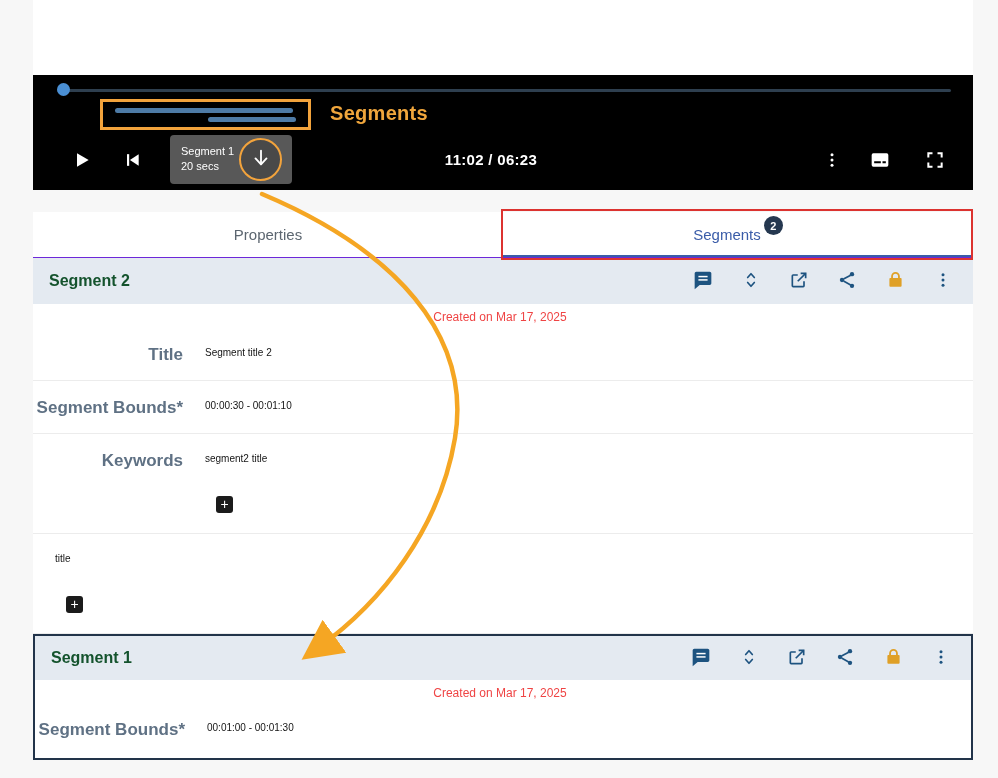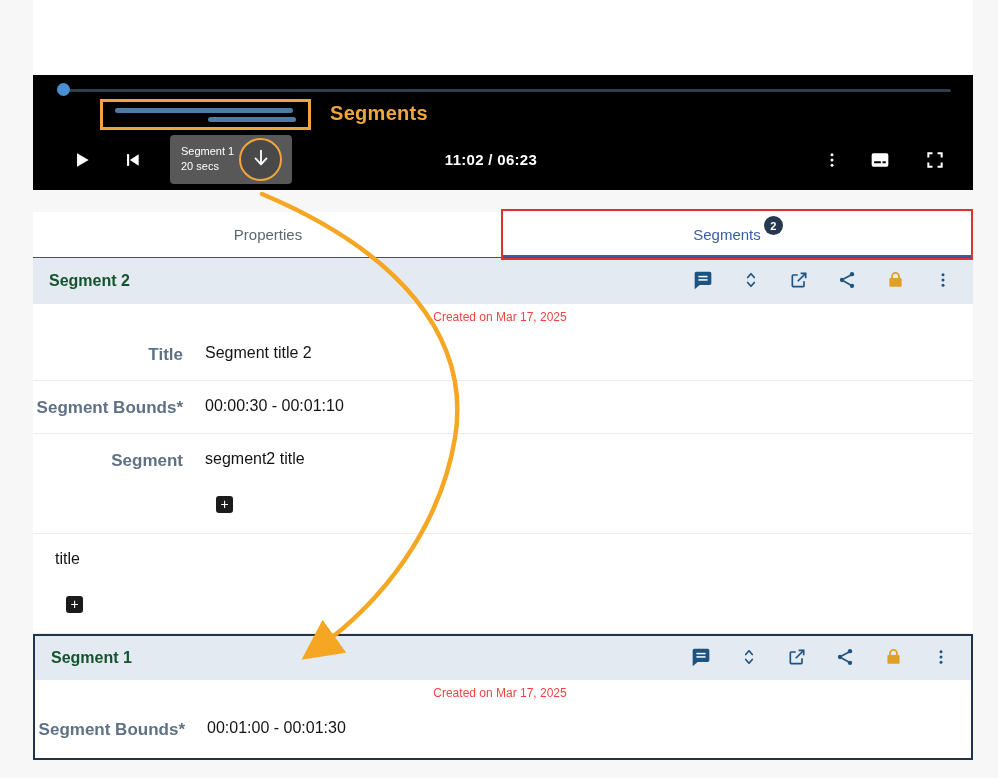--- a/index.html
+++ b/index.html
@@ -44,21 +44,21 @@
   .seg-title { font-size:16px; font-weight:bold; color:#14532d; }
   .seg-icons { margin-left:auto; display:flex; align-items:center; gap:28px; padding-right:4px; }
   .ibtn { background:none; border:none; cursor:pointer; width:20px; height:20px; padding:0; display:flex; align-items:center; justify-content:center; }
   .created { text-align:center; font-size:12px; color:#ef4444; padding:6px 6px 2px 0; height:24px; }
 
   .field-row { display:flex; border-bottom:1px solid #ececec; padding:15px 0 15px; }
   .field-row.tall { padding:15px 0 20px; }
   .field-row.last { border-bottom:none; padding:14px 0 18px; }
   .field-label { width:150px; text-align:right; color:#5f7184; font-size:17px; font-weight:bold; padding-top:2px; flex-shrink:0; }
   .field-val-col { margin-left:22px; }
-  .field-value { font-size:16px; color:#141414; line-height:19px; }
+  .field-value { font-size:10px; color:#141414; line-height:19px; }
   .add-btn { margin-top:28px; margin-left:11px; width:17px; height:17px; background:#1b1b1b; color:#fff; border:none; border-radius:3px; font-size:14px; line-height:15px; cursor:pointer; display:flex; align-items:center; justify-content:center; padding:0; }
 
   .seg1-card { border:2px solid #22344a; }
   .seg1-card .seg-header { height:44px; }
 
   .arrow-overlay { position:absolute; left:0; top:0; width:998px; height:778px; pointer-events:none; z-index:50; }
 </style>
 </head>
 <body>
 
@@ -221,21 +221,21 @@
     </div>
 
     <div class="field-row">
       <div class="field-label">Segment Bounds*</div>
       <div class="field-val-col">
           <div class="field-value">00:00:30 - 00:01:10</div>
         </div>
     </div>
 
     <div class="field-row tall">
-      <div class="field-label">Segment</div>
+      <div class="field-label">Keywords</div>
       <div class="field-val-col">
         <div class="field-value">segment2 title</div>
         <button class="add-btn">+</button>
       </div>
     </div>
 
     <div class="field-row tall">
       <div class="field-val-col">
         <div class="field-value">title</div>
         <button class="add-btn">+</button>

